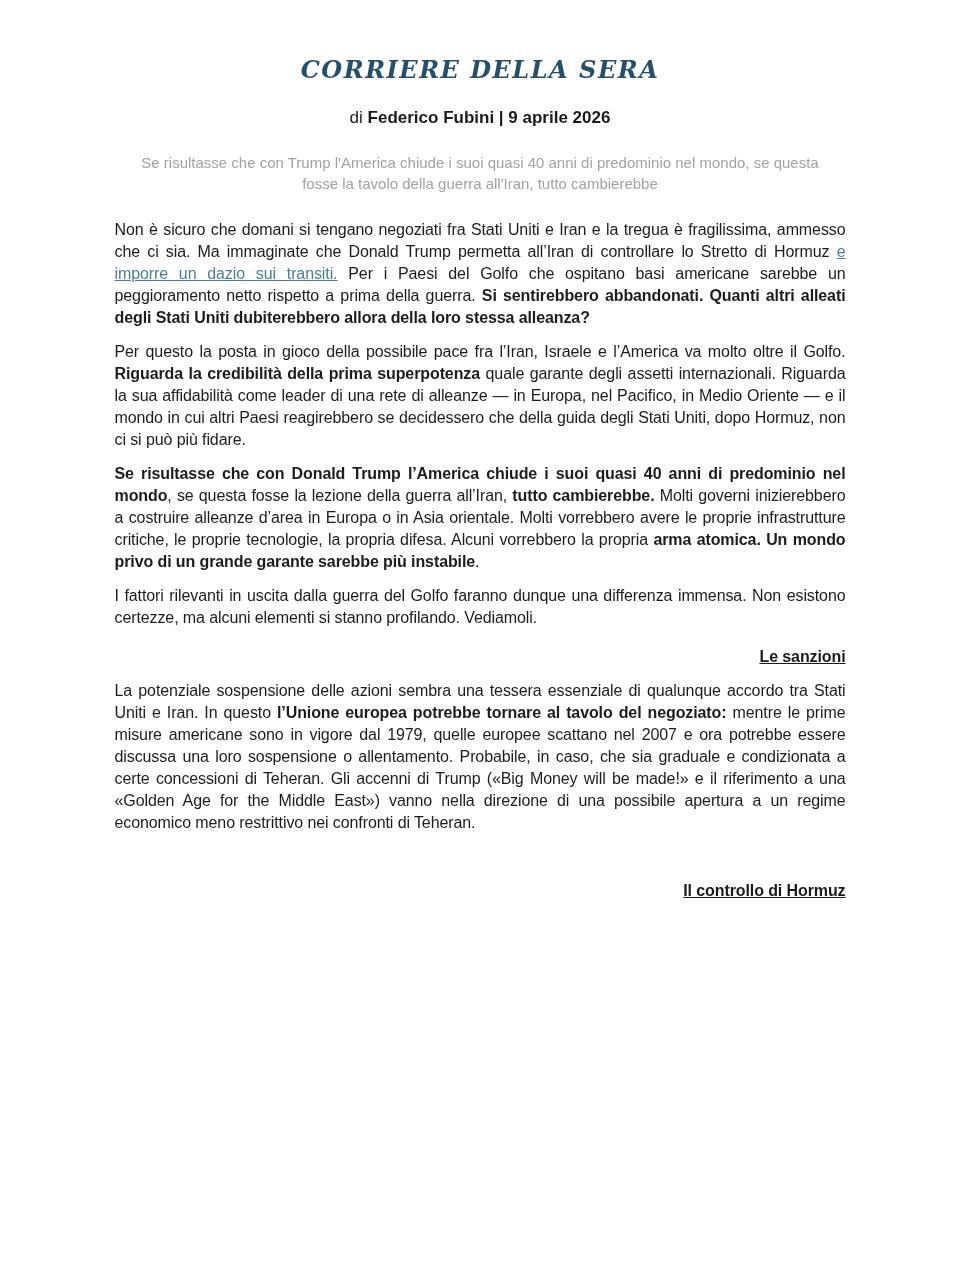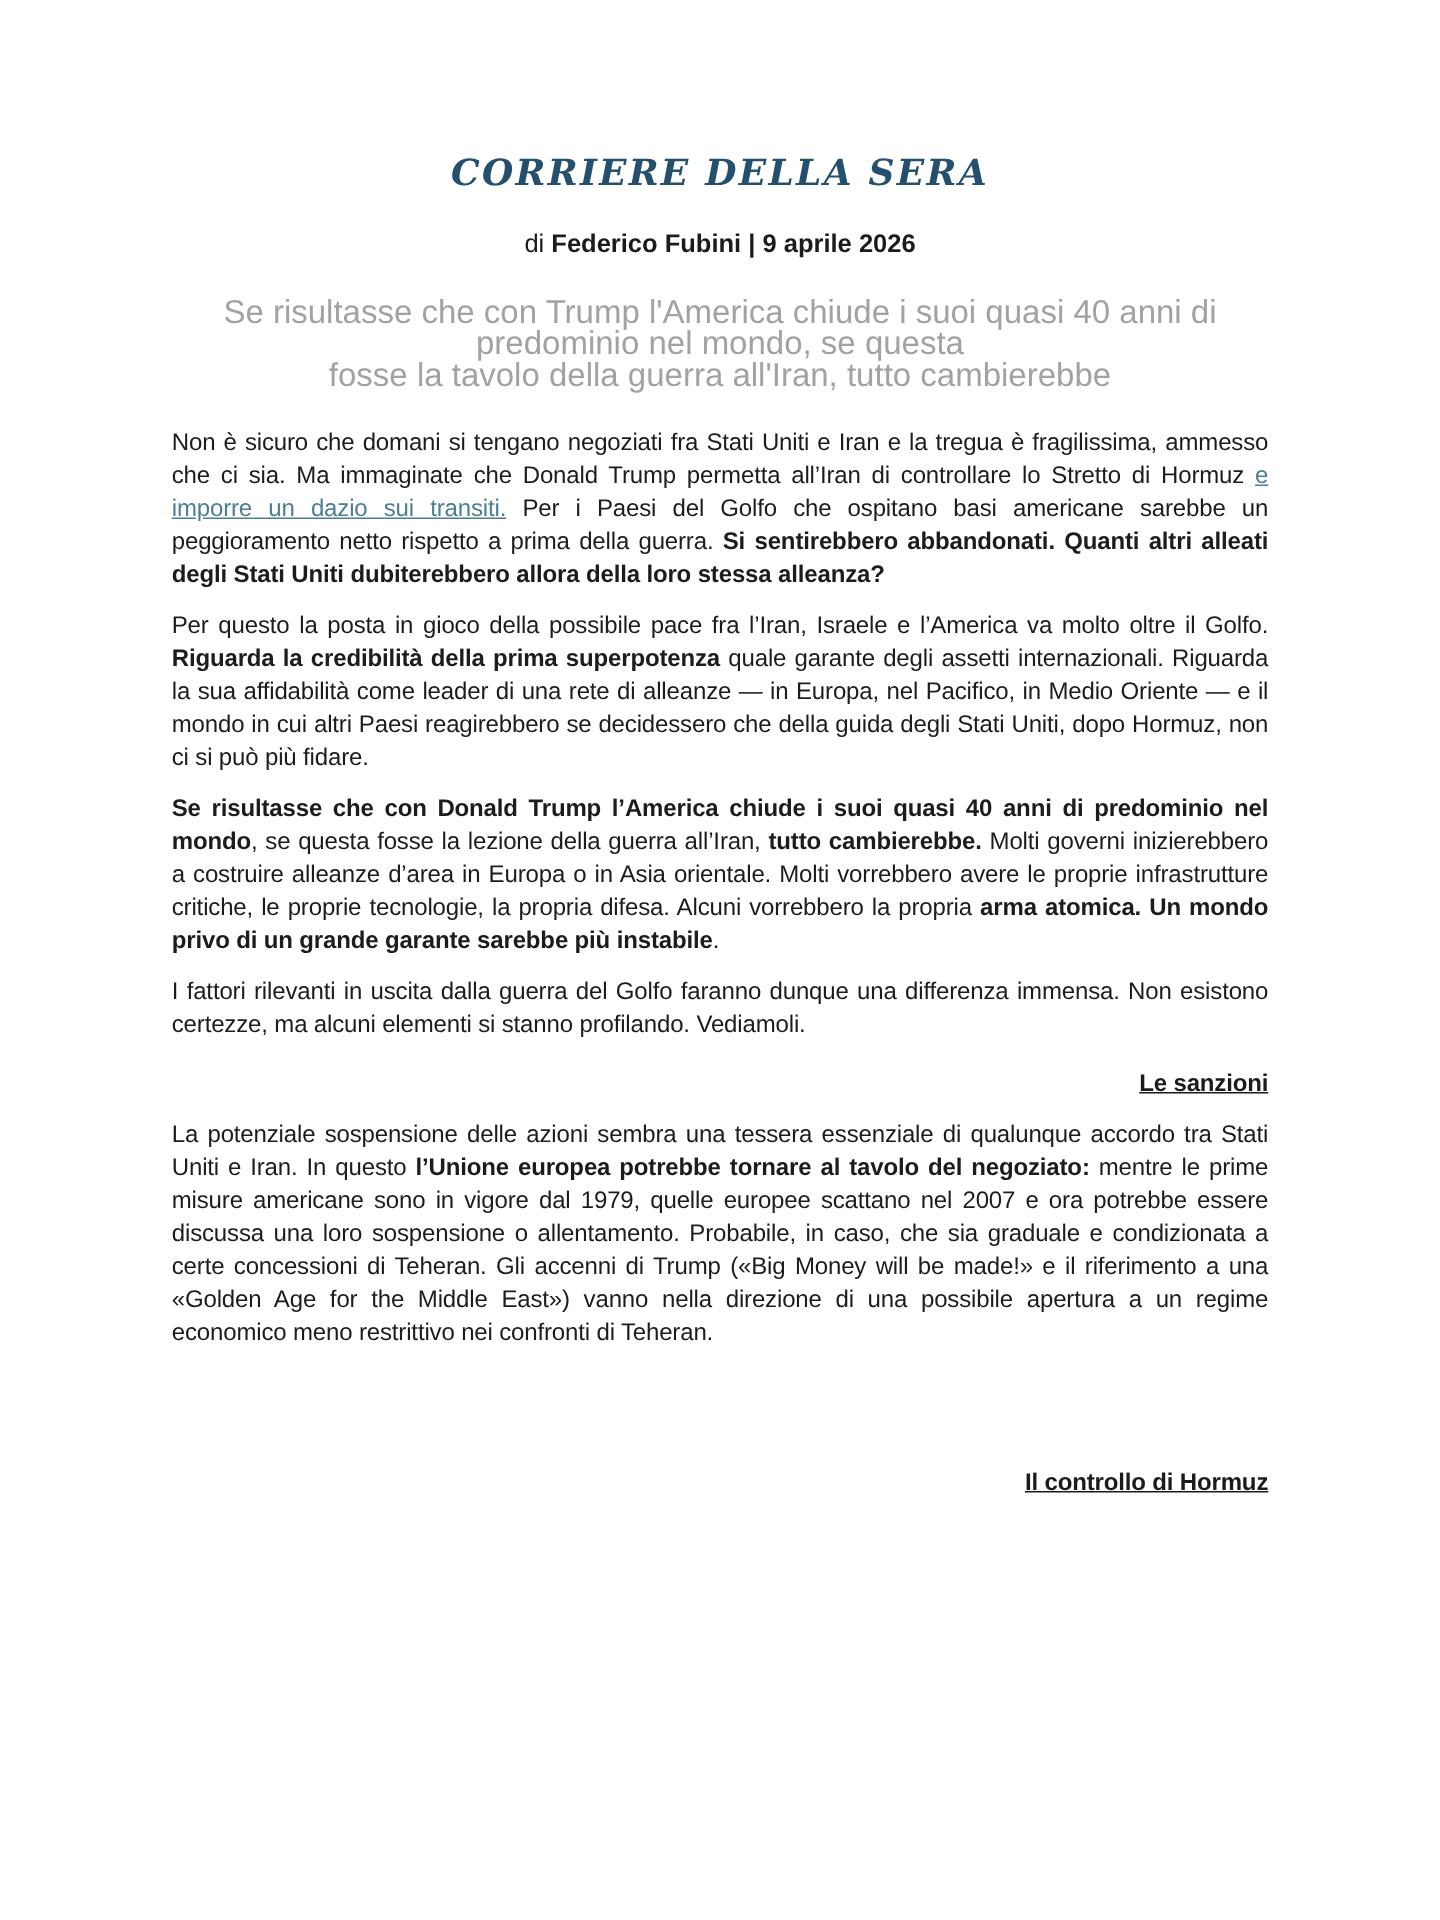--- a/index.html
+++ b/index.html
@@ -10,21 +10,21 @@
   body {
     width: 960px;
     height: 1280px;
     font-family: "Liberation Sans", sans-serif;
     color: #1b1b1b;
     overflow: hidden;
   }
   .page {
     width: 731px;
     margin: 0 auto;
-    padding-top: 100px;
+    padding-top: 55px;
   }
   .masthead {
     text-align: center;
   }
   .logo {
     display: inline-block;
     font-family: "DejaVu Serif", serif;
     font-weight: bold;
     font-style: italic;
     font-size: 24px;
@@ -43,21 +43,21 @@
   .byline {
     margin-top: 24px;
     text-align: center;
     font-size: 17px;
     color: #1b1b1b;
   }
   .byline b { font-weight: 700; }
   .standfirst {
     margin-top: 24px;
     text-align: center;
-    font-size: 22px;
+    font-size: 15px;
     line-height: 21px;
     color: #a2a2a2;
   }
   .article-body {
     margin-top: 25px;
     font-size: 16px;
     line-height: 22px;
     letter-spacing: -0.1px;
   }
   p.par {
@@ -75,21 +75,21 @@
   h2.section-heading {
     margin: 17px 0 12px 0;
     font-size: 16px;
     line-height: 22px;
     font-weight: 700;
     text-decoration: underline;
     color: #1b1b1b;
     text-align: right;
   }
   h2.section-heading.big-gap {
-    margin-top: 78px;
+    margin-top: 46px;
   }
 </style>
 </head>
 <body>
 
 <div class="page">
 
   <header class="masthead">
     <div class="logo">CORRIERE DELLA SERA</div>
   </header>

